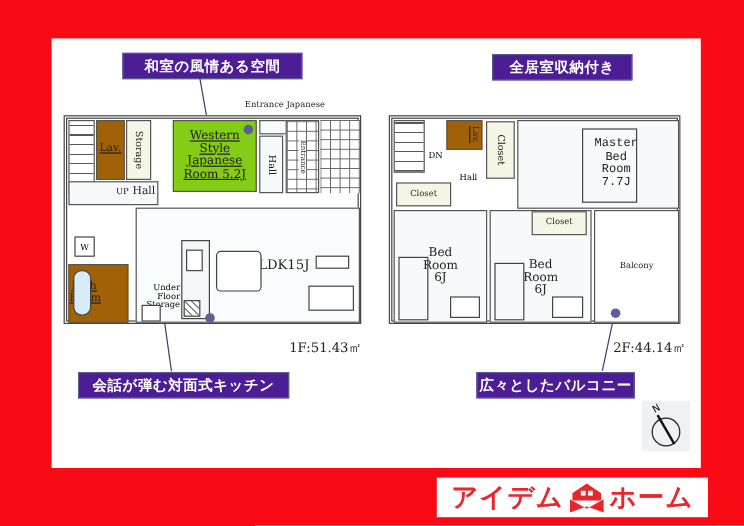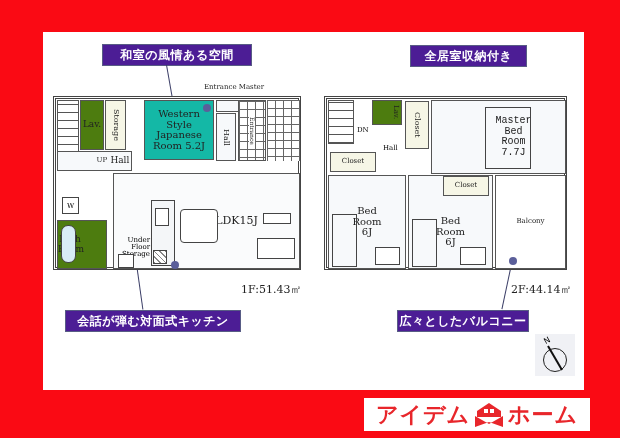--- a/index.html
+++ b/index.html
@@ -4,23 +4,23 @@
 <style>
   * { box-sizing: border-box; margin: 0; padding: 0; }
   html, body { width: 620px; height: 438px; overflow: hidden; }
   body { background: #fa0a14; position: relative; font-family: "DejaVu Serif", serif; }
   .panel { position: absolute; left: 43px; top: 32px; width: 541px; height: 358px; background: #fff; }
   .callout { position: absolute; background: #4c1d95; color: #fff; font-family: "DejaVu Sans", sans-serif; font-weight: bold; font-size: 12px; line-height: 20px; text-align: center; border: 1px solid #585c85; white-space: nowrap; letter-spacing: 0.5px; }
   .leader { position: absolute; width: 1px; background: #3a3d66; transform-origin: top left; }
   .pin { position: absolute; width: 8px; height: 8px; border-radius: 50%; background: #5b5f9a; }
   .plan { position: absolute; border: 3px double #444; background: #fff; }
   .room { position: absolute; border: 1px solid #555; background: #f7f9fb; font-size: 9px; color: #222; display: flex; align-items: center; justify-content: center; text-align: center; line-height: 1.05; }
-  .room.tatami { background: #14b8a6; }
+  .room.tatami { background: #84cc16; text-decoration: underline; }
   .room.storage { background: #f6f6e6; }
-  .room.wet { background: #4d7c0f; }
+  .room.wet { background: #a16207; text-decoration: underline; }
   .room.grid { background-color: #fff; background-image: linear-gradient(#666 1px, transparent 1px), linear-gradient(90deg, #666 1px, transparent 1px); background-size: 8px 8px; }
   .room.stairs { background-color: #fff; background-image: repeating-linear-gradient(0deg, #555 0 1px, transparent 1px 8px); }
   .vtext { writing-mode: vertical-rl; font-size: 8px; }
   .small { font-size: 7px; }
   .area { position: absolute; font-size: 11px; color: #222; font-family: "DejaVu Serif", serif; }
   .furn { position: absolute; border: 1px solid #444; background: #fff; }
   .compass { position: absolute; left: 535px; top: 335px; width: 40px; height: 42px; background: #f0f1f5; }
   .compass .ring { position: absolute; left: 8px; top: 14px; width: 24px; height: 24px; border: 1.5px solid #222; border-radius: 50%; }
   .compass .needle { position: absolute; left: 12px; top: 10px; width: 2px; height: 28px; background: #111; transform: rotate(-30deg); transform-origin: center; left: 19px; }
   .compass .n { position: absolute; left: 9px; top: 2px; font-size: 8px; font-family: "DejaVu Sans", sans-serif; transform: rotate(-30deg); }
@@ -59,21 +59,21 @@
     <div class="room" style="left:1px; top:52px; width:75px; height:20px; justify-content:space-around;padding-left:37px;">
       <span class="small">UP</span>
       <span>Hall</span>
     </div>
 
     <div class="room tatami" style="left:88px; top:1px; width:70px; height:60px; font-size:10px; padding:0 6px;">
         <span>Western Style Japanese Room 5.2J</span>
       </div>
 
     <div class="room" style="left:160px; top:1px; width:26px; height:12px;"></div>
-    <div style="position:absolute; left:148px; top:-16px; font-size:7px; color:#222; white-space:nowrap;">Entrance Master</div>
+    <div style="position:absolute; left:148px; top:-16px; font-size:7px; color:#222; white-space:nowrap;">Entrance Japanese</div>
 
     <div class="room" style="left:160px; top:14px; width:20px; height:48px;">
         <span class="vtext">Hall</span>
       </div>
 
     <div class="room grid" style="left:182px; top:1px; width:28px; height:61px;">
         <span class="vtext" style="background:#fff; font-size:6px;">Entrance</span>
       </div>
     <div class="room grid" style="left:211px; top:1px; width:33px; height:61px; border:none;"></div>
 

